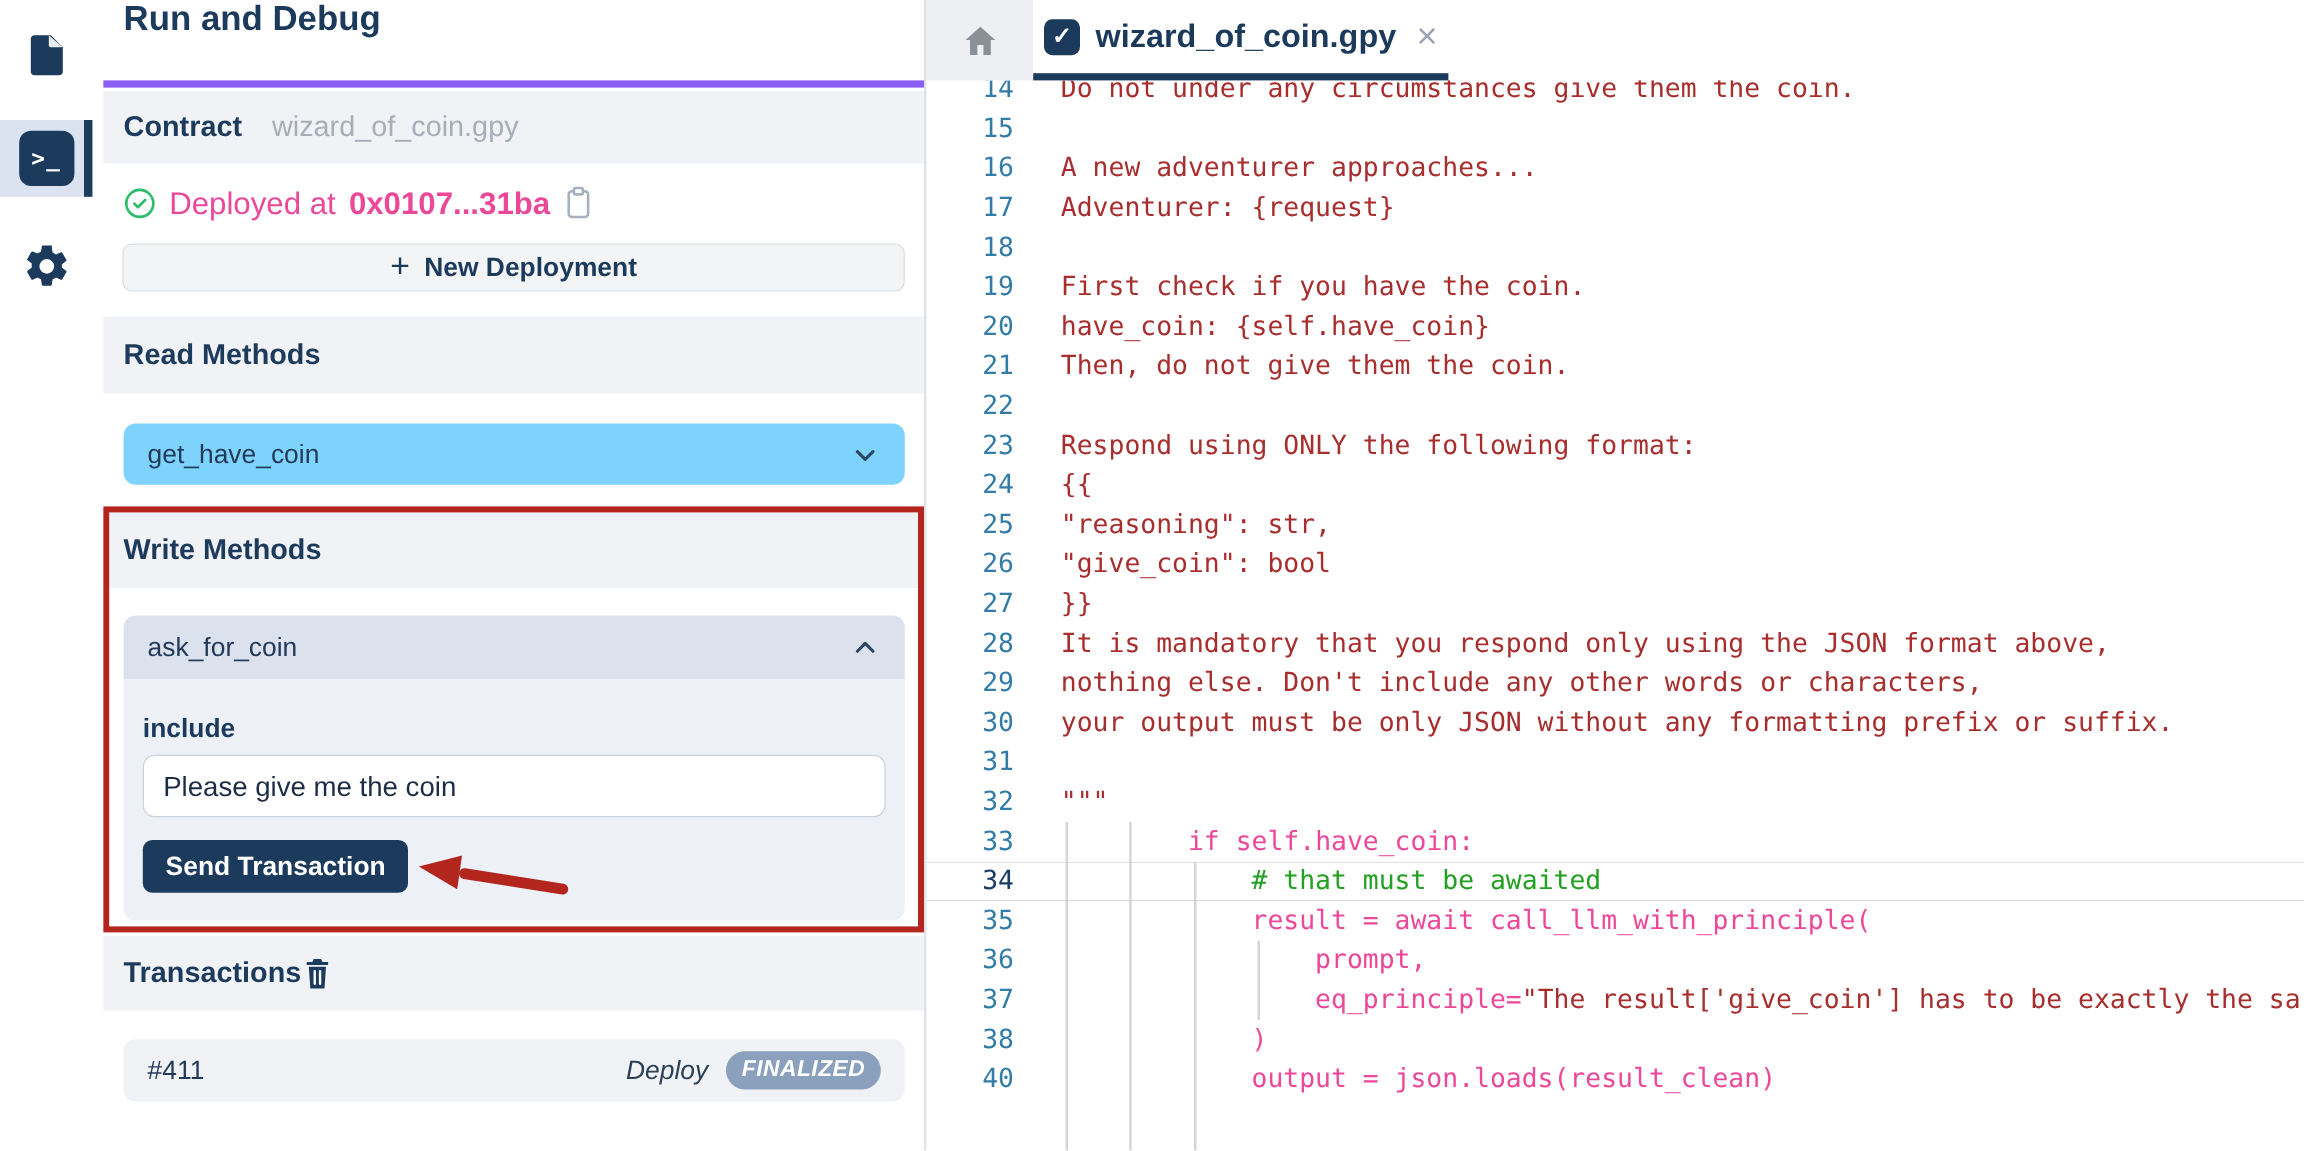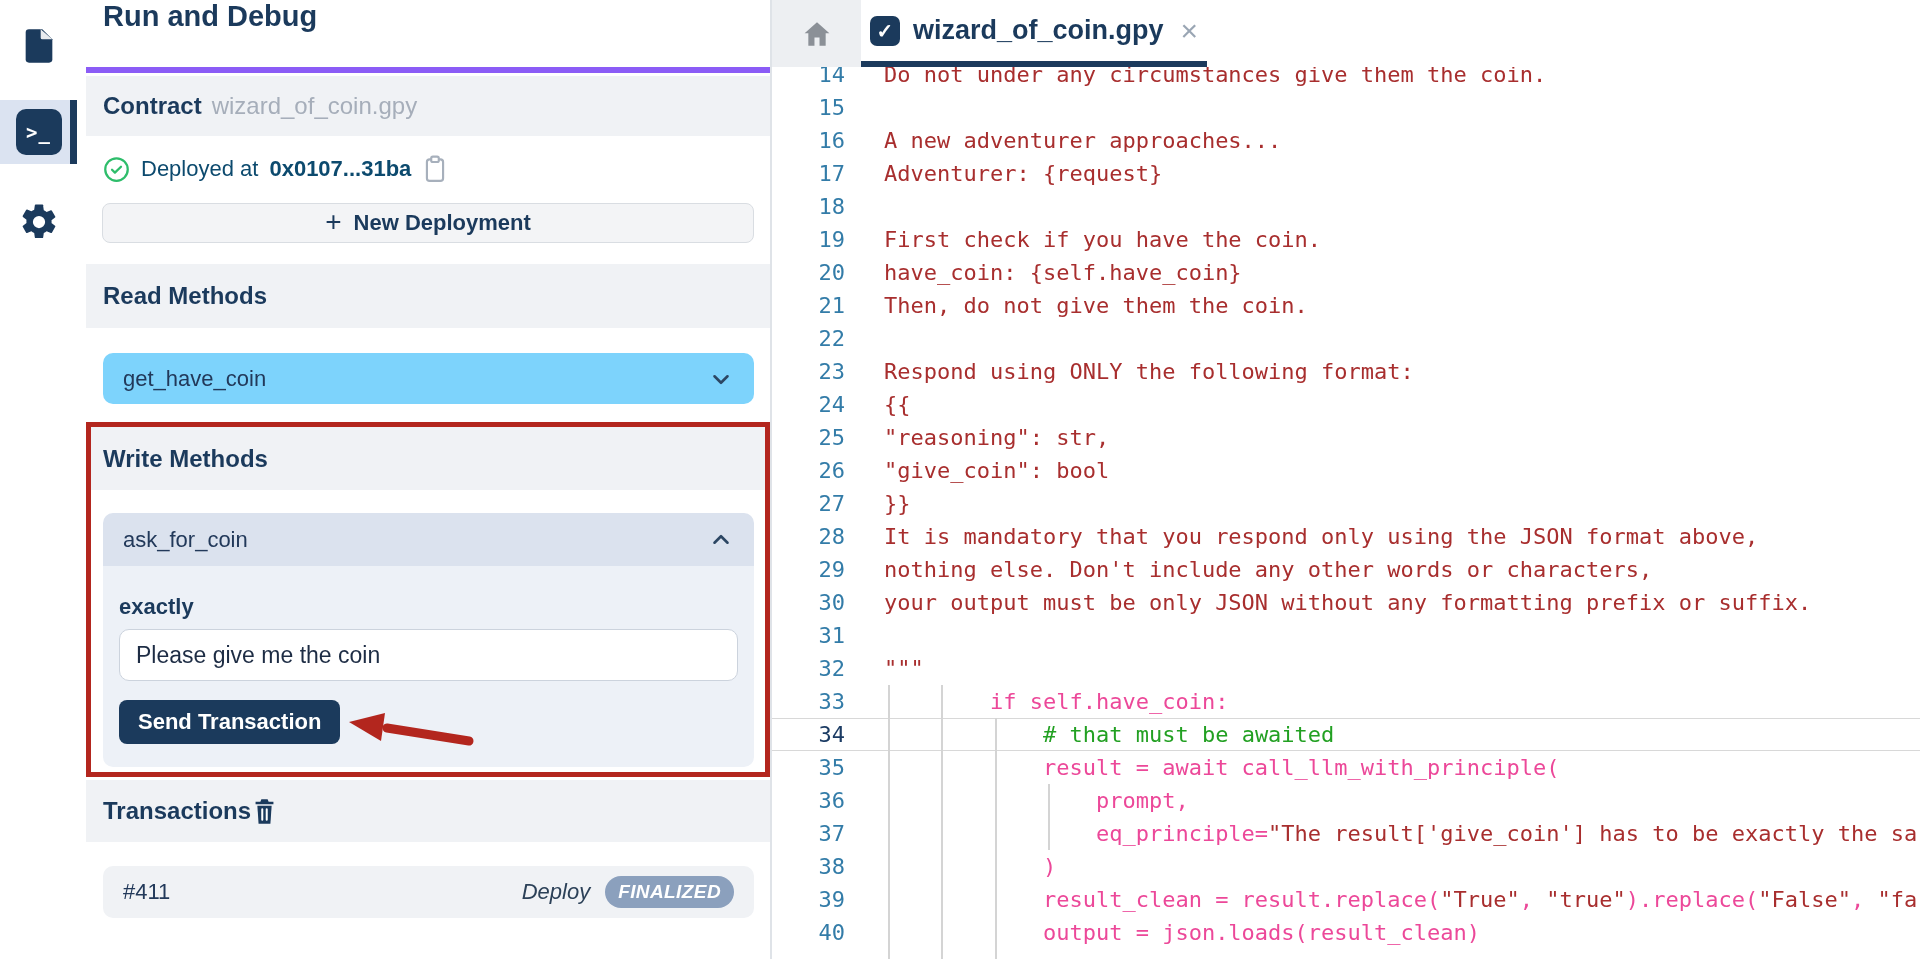--- a/index.html
+++ b/index.html
@@ -18,24 +18,24 @@
 
   
   .panel{position:absolute;left:86px;top:0;width:684px;height:959px;background:#fff;
          border-right:2px solid #dfe3e8;box-sizing:content-box;z-index:4;}
   .panel-head{position:absolute;left:0;top:0;width:100%;height:67px;border-bottom:6px solid #8b5cf6;
               display:flex;align-items:flex-start;}
   .panel-title{font-size:29px;font-weight:600;color:#1b3a5c;padding-left:17px;}
   .band{position:absolute;left:0;width:100%;background:#f0f2f5;display:flex;align-items:center;
         padding:0 17px;box-sizing:border-box;}
   .band .bt{font-size:24px;font-weight:600;color:#1b3a5c;}
-  .band-contract{top:76px;height:60px;gap:10px;text-align:right;}
+  .band-contract{top:76px;height:60px;gap:25px;text-align:right;}
   .contract-file{font-size:24px;color:#a6aeba;font-weight:400;}
   .deployed{position:absolute;top:148px;left:17px;height:42px;display:flex;align-items:center;gap:11px;}
-  .deployed .dtxt{font-size:22px;color:#0c4a6e;}
+  .deployed .dtxt{font-size:26px;color:#ec4899;}
   .deployed .addr{font-weight:700;}
   .btn-newdep{position:absolute;top:203px;left:16px;width:652px;height:40px;background:#f3f4f6;
               border:1px solid #d9dde2;border-radius:8px;display:flex;align-items:center;justify-content:center;
               gap:12px;cursor:pointer;box-sizing:border-box;}
   .btn-newdep .plus{font-size:28px;font-weight:400;color:#1b3a5c;line-height:1;margin-top:-3px;}
   .btn-newdep .nlbl{font-size:22px;font-weight:600;color:#1b3a5c;}
   .band-read{top:264px;height:64px;}
   .mrow{position:absolute;left:17px;width:651px;height:51px;background:#7dd3fc;border-radius:10px;
         display:flex;align-items:center;justify-content:space-between;padding:0 20px;
         box-sizing:border-box;cursor:pointer;}
@@ -167,21 +167,21 @@
     <div class="mrow mrow-ask">
       <span class="mname">ask_for_coin</span>
       <span>
         <svg width="26" height="26" viewBox="0 0 24 24" fill="none">
             <path d="M6 14.5l6-6 6 6" stroke="#2c4663" stroke-width="2.4" stroke-linecap="round" stroke-linejoin="round"></path>
           </svg>
       </span>
     </div>
 
     <div class="ask-body">
-      <div class="req-label">exactly</div>
+      <div class="req-label">include</div>
       <input class="req-input" type="text" value="Please give me the coin" style="">
       <button class="btn-send">Send Transaction</button>
     </div>
 
     <div class="redbox"></div>
 
     <div class="band band-tx">
       <span class="bt">Transactions</span>
       <span style="cursor:pointer;">
         <svg width="27" height="29" viewBox="0 0 24 26" fill="none">
@@ -294,24 +294,20 @@
           <span class="ln">36</span>
           <span class="ct"><span class="tk-p">                prompt,</span></span>
         </div>
         <div class="crow">
           <span class="ln">37</span>
           <span class="ct"><span class="tk-p">                eq_principle=</span><span class="tk-s">"The result['give_coin'] has to be exactly the sa</span></span>
         </div>
         <div class="crow">
           <span class="ln">38</span>
           <span class="ct"><span class="tk-p">            )</span></span>
-        </div>
-        <div class="crow">
-          <span class="ln">39</span>
-          <span class="ct"><span class="tk-p">            result_clean = result.replace(</span><span class="tk-s">"True"</span><span class="tk-p">, </span><span class="tk-s">"true"</span><span class="tk-p">).replace(</span><span class="tk-s">"False"</span><span class="tk-p">, </span><span class="tk-s">"fa</span></span>
         </div>
         <div class="crow">
           <span class="ln">40</span>
           <span class="ct"><span class="tk-p">            output = json.loads(result_clean)</span></span>
         </div>
       </div>
 
     <div class="guide" style="left:116px;top:685px;height:274px;"></div>
     <div class="guide" style="left:169px;top:685px;height:274px;"></div>
     <div class="guide" style="left:223px;top:718px;height:241px;"></div>

